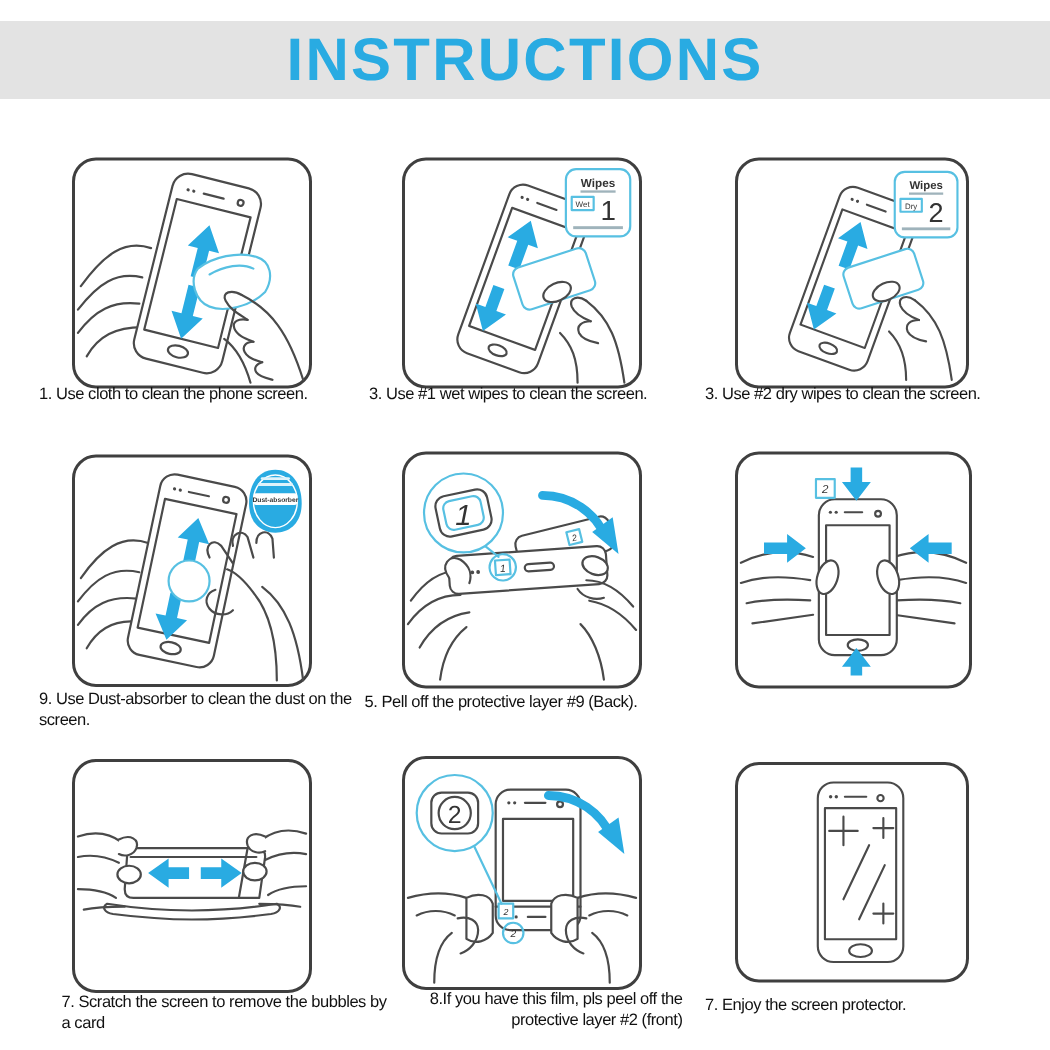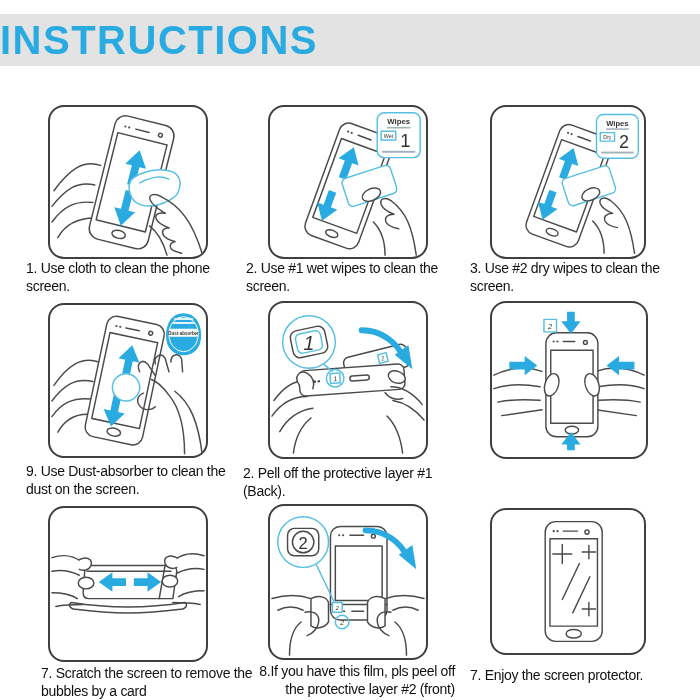--- a/index.html
+++ b/index.html
@@ -1,25 +1,25 @@
 <!DOCTYPE html>
 <html><head>
 <meta charset="utf-8">
 <title>Screen Protector Instructions</title>
 <style>
   html,body{margin:0;padding:0;background:#fff;}
   #page{position:relative;width:700px;height:700px;background:#fff;overflow:hidden;
         font-family:"Liberation Sans",sans-serif;}
   .header{position:absolute;left:0;top:14px;width:700px;height:52px;background:#e3e3e3;
-          display:flex;align-items:center;justify-content:flex-start;}
+          display:flex;align-items:center;justify-content:center;}
   .header h1{margin:0;font-size:40px;font-weight:bold;color:#29abe2;letter-spacing:1.5px;
              font-family:"Liberation Sans",sans-serif;}
   .panel{position:absolute;border:2px solid #3f3f3f;border-radius:16px;background:#fff;box-sizing:border-box;margin-top:19px;}
   .panel svg{display:block;width:100%;height:100%;}
-  .caption{position:absolute;font-size:14px;line-height:1.3;color:#111;letter-spacing:-0.3px;width:220px;}
+  .caption{position:absolute;font-size:11px;line-height:1.3;color:#111;letter-spacing:-0.3px;width:220px;}
   
   .ln{fill:none;stroke:#4a4a4a;stroke-width:1.5;stroke-linecap:round;stroke-linejoin:round;}
   .lnf{fill:#fff;stroke:#4a4a4a;stroke-width:1.5;stroke-linecap:round;stroke-linejoin:round;}
   .tl{fill:none;stroke:#57c0e2;stroke-width:1.5;stroke-linecap:round;stroke-linejoin:round;}
   .tlf{fill:#fff;stroke:#57c0e2;stroke-width:1.5;stroke-linejoin:round;}
   .bl{fill:#29abe2;}
   .blln{fill:none;stroke:#29abe2;stroke-width:6;stroke-linecap:round;}
   .tinyline{fill:#9fb3bb;}
   text{font-family:"Liberation Sans",sans-serif;fill:#333;}
 </style>
@@ -90,21 +90,21 @@
         <rect class="tlf" x="0" y="0" width="44" height="46" rx="7" stroke-width="2"></rect>
         <text x="22" y="12" font-size="8" font-weight="bold" text-anchor="middle">Wipes</text>
         <rect class="tinyline" x="10" y="14.5" width="24" height="1.6"></rect>
         <rect class="tl" x="4" y="19" width="15" height="9"></rect>
         <text x="11.5" y="26" font-size="5.5" text-anchor="middle">Wet</text>
         <text x="29" y="35" font-size="19" text-anchor="middle">1</text>
         <rect class="tinyline" x="5" y="39" width="34" height="2"></rect>
       </g>
     </svg>
   </div>
-  <p class="caption" style="left:246px;top:245px;">2. Use #1 wet wipes to clean the screen.</p>
+  <p class="caption" style="left:246px;top:245px;">3. Use #1 wet wipes to clean the screen.</p>
 
   <div class="panel" style="left:490px;top:86px;width:156px;height:154px;">
     <svg viewBox="0 0 160 150">
       <g transform="rotate(20 80 85)">
         <rect class="lnf" x="50" y="18" width="58" height="122" rx="10"></rect>
         <circle class="ln" cx="97" cy="28" r="2"></circle>
         <line class="ln" x1="70" y1="27" x2="84" y2="27"></line>
         <circle cx="59" cy="27" r="1.1" fill="#4a4a4a"></circle>
           <circle cx="63" cy="27" r="1.1" fill="#4a4a4a"></circle>
         <rect class="ln" x="55" y="36" width="48" height="86"></rect>
@@ -213,21 +213,21 @@
       </g>
       <g>
         <path class="ln" d="M156,100 C146,88 136,82 124,82"></path>
         <path class="ln" d="M158,116 C148,104 138,98 126,96"></path>
         <ellipse class="lnf" cx="130" cy="72" rx="9" ry="6" transform="rotate(20 130 72)"></ellipse>
         <path class="ln" d="M118,88 C122,94 130,96 136,94"></path>
         <path class="ln" d="M136,150 C134,134 128,120 120,112"></path>
       </g>
     </svg>
   </div>
-  <p class="caption" style="left:243px;top:450px;">2. Pell off the protective layer #1 (Back).</p>
+  <p class="caption" style="left:243px;top:450px;">5. Pell off the protective layer #9 (Back).</p>
 
   <div class="panel" style="left:490px;top:282px;width:158px;height:158px;">
     <svg viewBox="0 0 160 150">
       <g>
         <path class="ln" d="M2,70 C18,62 34,60 52,66"></path>
         <path class="ln" d="M2,84 C16,79 32,79 50,82"></path>
         <path class="ln" d="M6,98 C20,95 34,95 50,96"></path>
         <path class="ln" d="M10,112 C24,110 38,108 52,106"></path>
         <path class="ln" d="M158,70 C142,62 126,60 108,66"></path>
         <path class="ln" d="M158,84 C144,79 128,79 110,82"></path>

